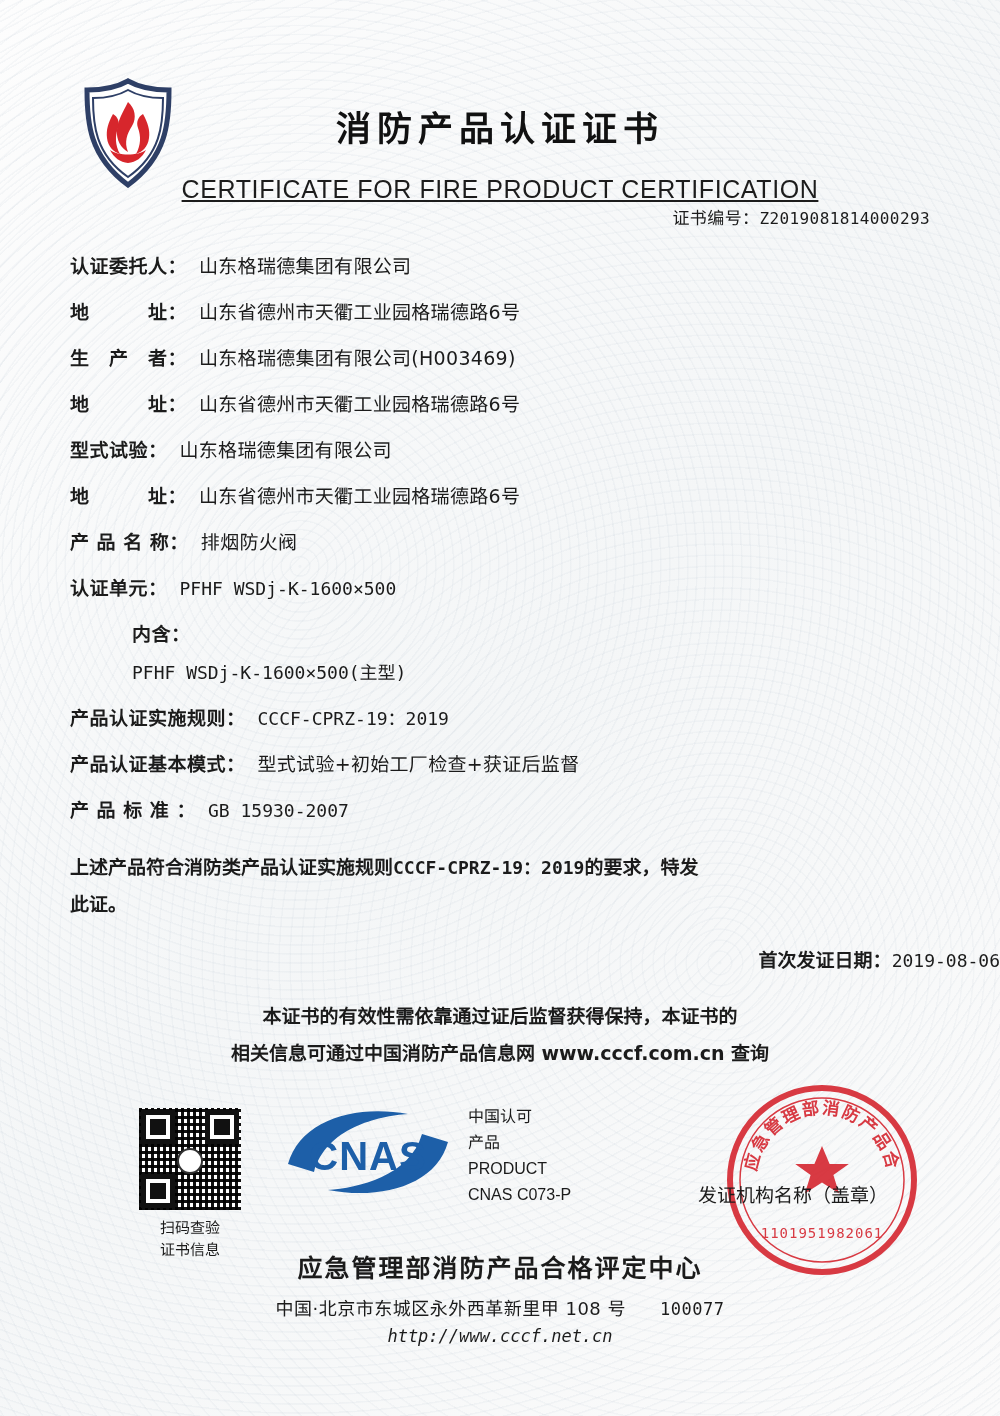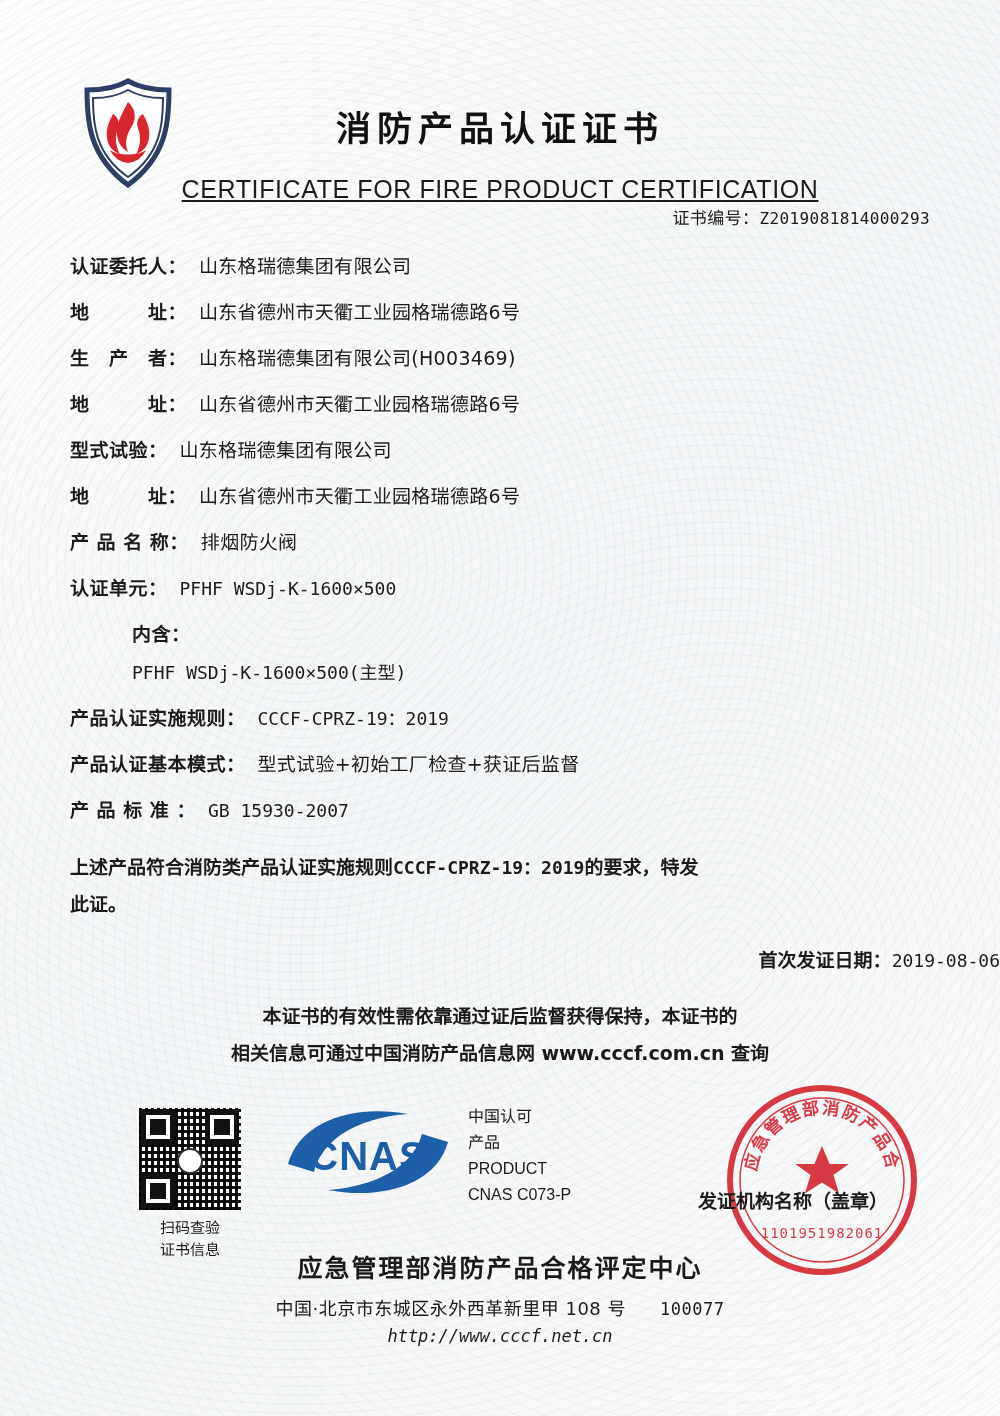--- a/index.html
+++ b/index.html
@@ -225,25 +225,25 @@
   .seal {
     position: absolute;
     right: 78px;
     top: -18px;
     width: 200px;
     height: 200px;
   }
   .issuer-line {
     position: absolute;
     right: 92px;
-    top: 88px;
+    top: 82px;
     width: 230px;
     text-align: center;
     font-size: 19px;
-    font-weight: bold;
+    font-weight: normal;
     color: #1b1b1b;
     font-family: "DejaVu Sans", "Liberation Sans", sans-serif;
   }
 
   .org-name {
     position: absolute;
     left: 0; right: 0;
     top: 150px;
     text-align: center;
     font-size: 25px;

